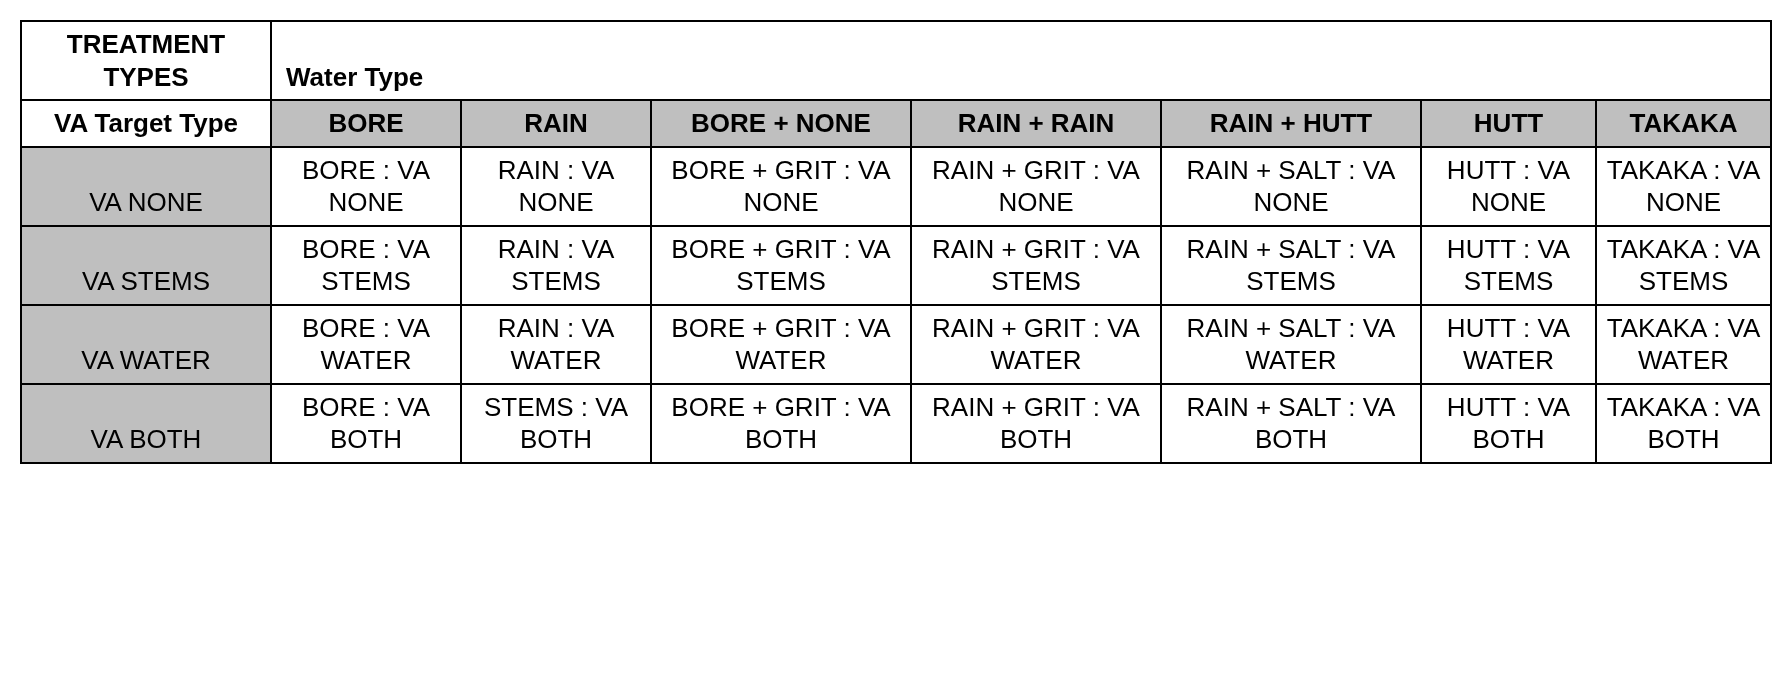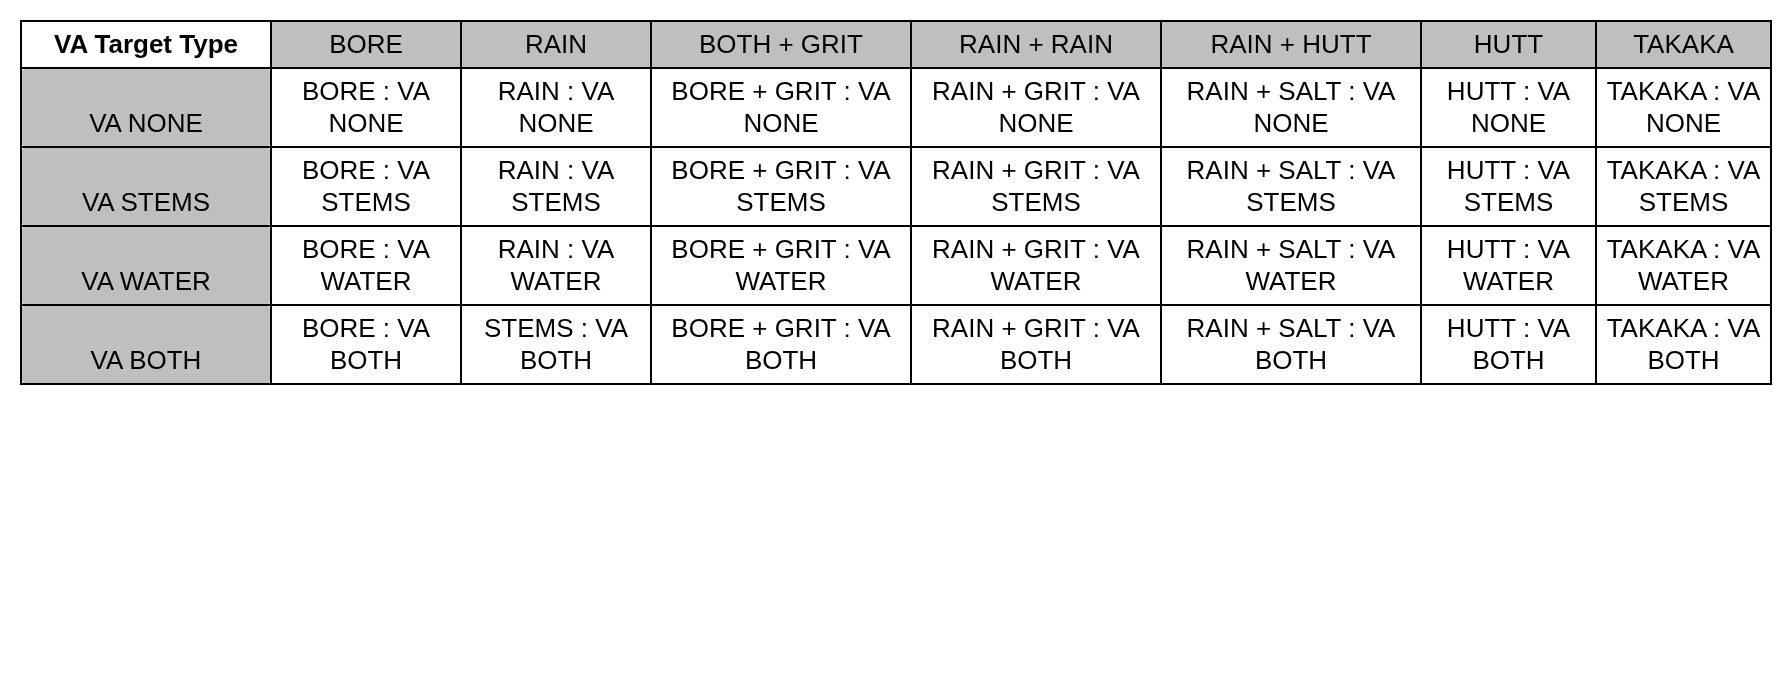--- a/index.html
+++ b/index.html
@@ -35,29 +35,28 @@
     background: #fff;
   }
   .row-title-header {
     font-weight: bold;
     text-align: center;
     vertical-align: middle;
     background: #fff;
     border-radius: 14px;
   }
   .col-header {
-    font-weight: normal;
+    font-weight: bold;
     background: #bfbfbf;
     vertical-align: bottom;
   }
   .row-label {
     background: #bfbfbf;
     text-align: center;
     vertical-align: bottom;
-    border-radius: 6px;
   }
   .data-cell {
     background: #fff;
     text-align: center;
     vertical-align: middle;
   }
   
   col.c0 { width: 250px; }
   col.c1 { width: 190px; }
   col.c2 { width: 190px; }
@@ -76,26 +75,30 @@
       <col class="c1">
       <col class="c2">
       <col class="c3">
       <col class="c4">
       <col class="c5">
       <col class="c6">
       <col class="c7">
   </colgroup>
 
   <tbody>
+      <tr>
+    <td class="corner-title">TREATMENT TYPES</td>
+    <td class="section-title" colspan="7">Water Type</td>
+  </tr>
 
   <tr>
     <td class="row-title-header">VA Target Type</td>
     <td class="col-header">BORE</td>
     <td class="col-header">RAIN</td>
-    <td class="col-header">BOTH + GRIT</td>
+    <td class="col-header">BORE + NONE</td>
     <td class="col-header">RAIN + RAIN</td>
     <td class="col-header">RAIN + HUTT</td>
     <td class="col-header">HUTT</td>
     <td class="col-header">TAKAKA</td>
   </tr>
 
   <tr>
     <td class="row-label">VA NONE</td>
     <td class="data-cell">BORE : VA NONE</td>
     <td class="data-cell">RAIN : VA NONE</td>

